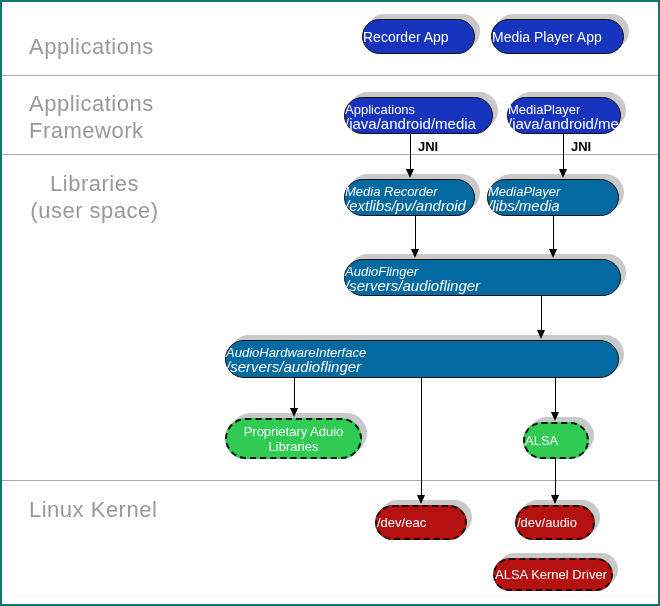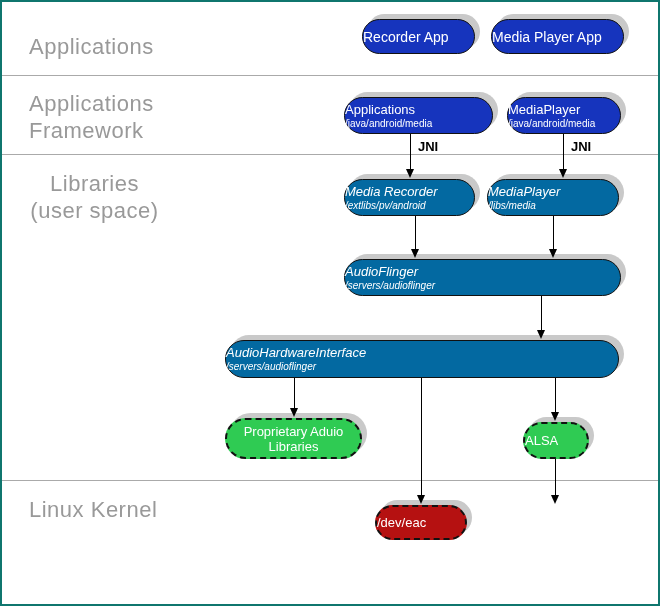--- a/index.html
+++ b/index.html
@@ -18,21 +18,21 @@
     display:flex;flex-direction:column;justify-content:center;align-items:flex-start;
     color:#ffffff;text-align:center;
     box-shadow:5px -5px 0 #c9c9c9;
   }
   .node.blue{background:#1634bd;border:1.5px solid #111;}
   .node.green{background:#0369a1;border:1.5px solid #111;font-style:italic;}
   .node.green-dashed{background:#2fcb53;border:2px dashed #111;}
   .node.red-dashed{background:#b51111;border:2px dashed #111;}
   .node .title{font-size:13px;line-height:15px;}
   .node .title.big{font-size:14px;line-height:16px;}
-  .node .sub{font-size:10px;line-height:13px;}
+  .node .sub{font-size:15px;line-height:13px;}
   .arrow-line{position:absolute;width:1px;background:#000;}
   .arrow-head{
     position:absolute;width:0;height:0;
     border-left:4.5px solid transparent;border-right:4.5px solid transparent;
     border-top:9px solid #000;
   }
   .arrow-label{position:absolute;color:#000;font-size:13px;font-weight:bold;}
 </style>
 </head>
 <body>
@@ -88,20 +88,26 @@
   <div class="node green-dashed" style="left:223px;top:416px;width:137px;height:41px;padding:16px 10px">
     <span class="title">Proprietary Aduio Libraries</span>
   </div>
   <div class="node green-dashed" style="left:521px;top:420px;width:66px;height:37px">
     <span class="title">ALSA</span>
   </div>
 
   <div class="node red-dashed" style="left:373px;top:503px;width:92px;height:35px">
     <span class="title">/dev/eac</span>
   </div>
+  <div class="node red-dashed" style="left:513px;top:503px;width:80px;height:35px">
+    <span class="title">/dev/audio</span>
+  </div>
+  <div class="node red-dashed" style="left:491px;top:556px;width:120px;height:33px">
+    <span class="title">ALSA Kernel Driver</span>
+  </div>
 
   <div id="arrows">
       <div class="arrow-line" style="left: 408px; top: 132px; height: 36px;"></div>
       <div class="arrow-head" style="left: 404px; top: 167px;"></div>
       <span class="arrow-label" style="left: 416px; top: 137px;">JNI</span>
       <div class="arrow-line" style="left: 561px; top: 132px; height: 36px;"></div>
       <div class="arrow-head" style="left: 557px; top: 167px;"></div>
       <span class="arrow-label" style="left: 569px; top: 137px;">JNI</span>
       <div class="arrow-line" style="left: 413px; top: 214px; height: 34px;"></div>
       <div class="arrow-head" style="left: 409px; top: 247px;"></div>

